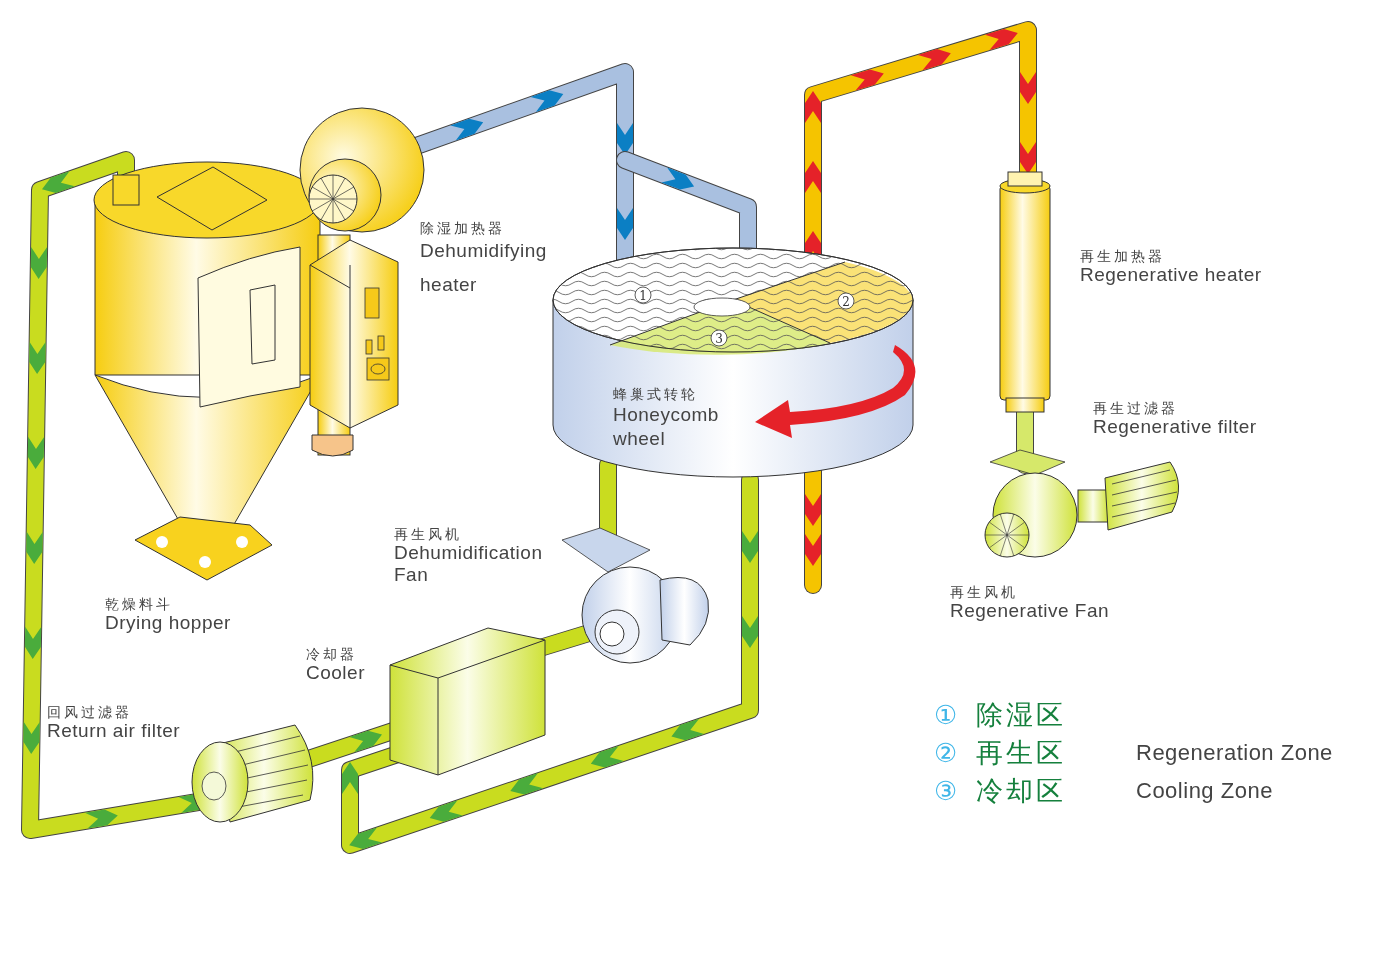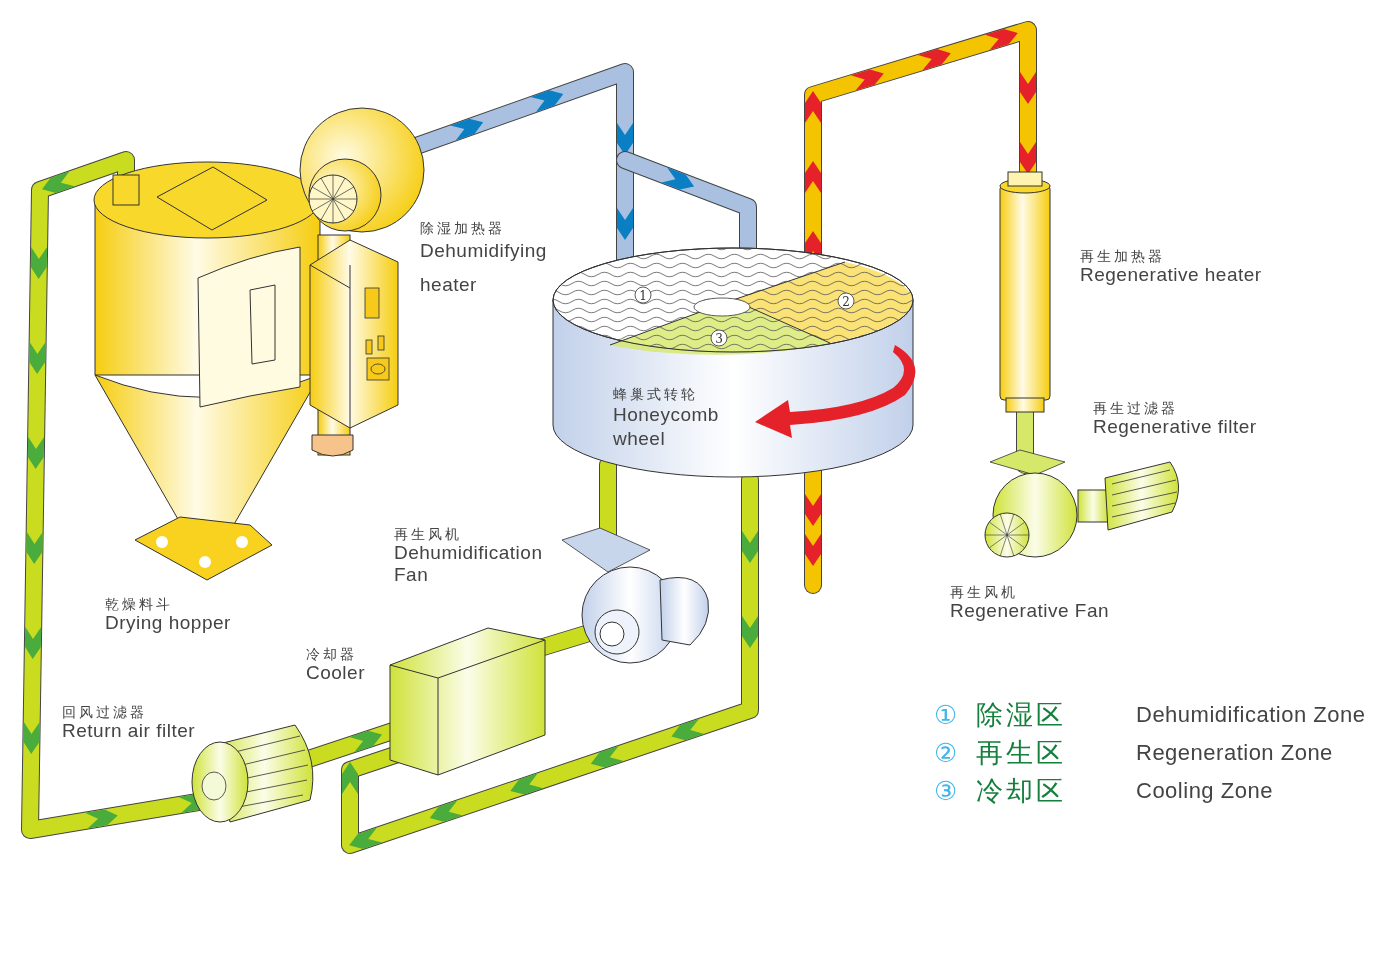--- a/index.html
+++ b/index.html
@@ -282,30 +282,29 @@
 </div>
 <div class="lbl" style="left:394px; top:526px;">
   <span class="cn">再生风机</span>
   <span class="en">Dehumidification</span>
   <span class="en">Fan</span>
 </div>
 <div class="lbl" style="left:306px; top:646px;">
   <span class="cn">冷却器</span>
   <span class="en">Cooler</span>
 </div>
-<div class="lbl" style="left:62px; top:704px;">
+<div class="lbl" style="left:47px; top:704px;">
   <span class="cn">回风过滤器</span>
   <span class="en">Return air filter</span>
 </div>
 
 <div class="legend">
   <div class="legend-row">
     <span class="legend-num">①</span>
     <span class="legend-cn">除湿区</span>
-    <span class="legend-en">Dehumidification Zone</span>
   </div>
   <div class="legend-row">
     <span class="legend-num">②</span>
     <span class="legend-cn">再生区</span>
     <span class="legend-en">Regeneration Zone</span>
   </div>
   <div class="legend-row">
     <span class="legend-num">③</span>
     <span class="legend-cn">冷却区</span>
     <span class="legend-en">Cooling Zone</span>

